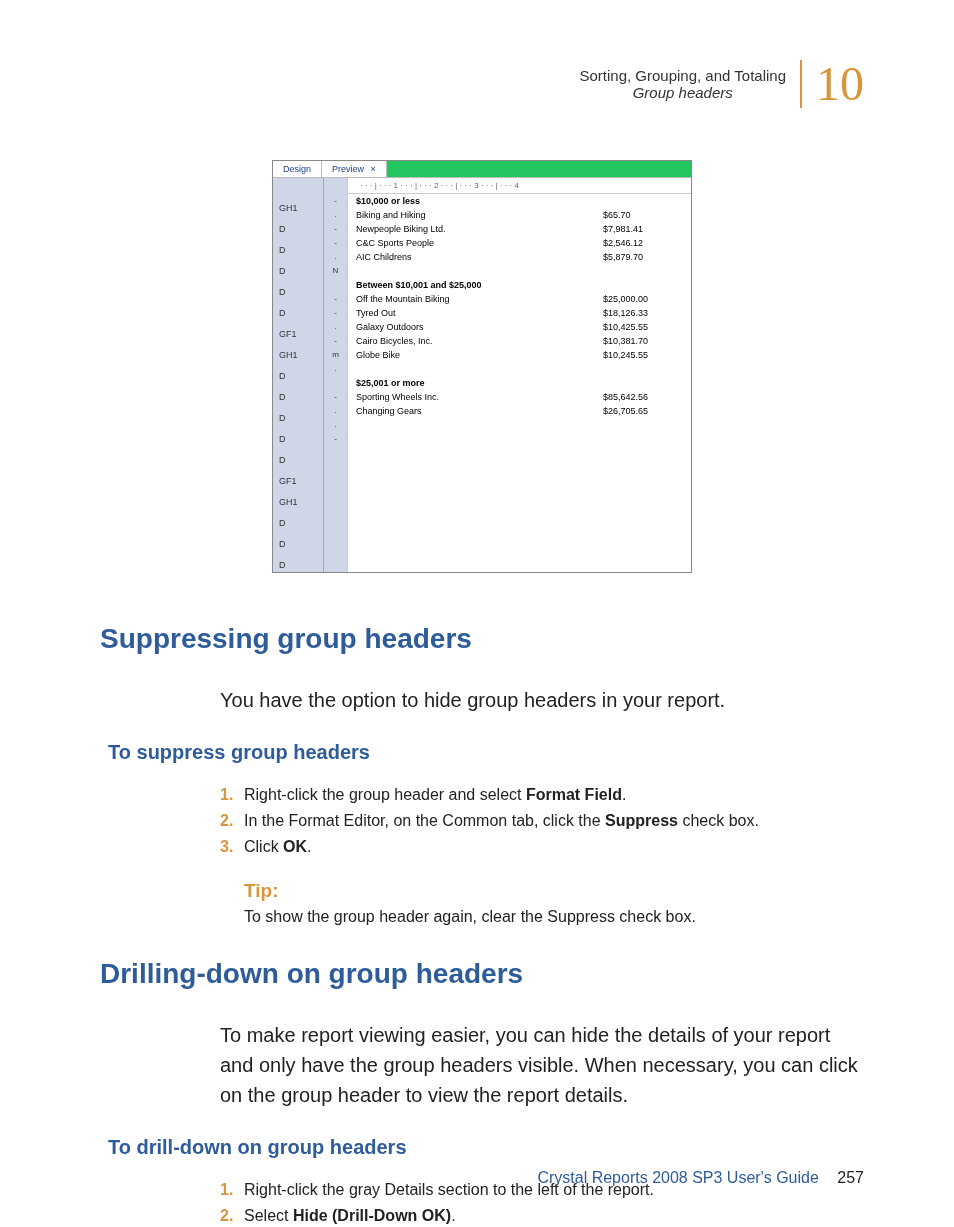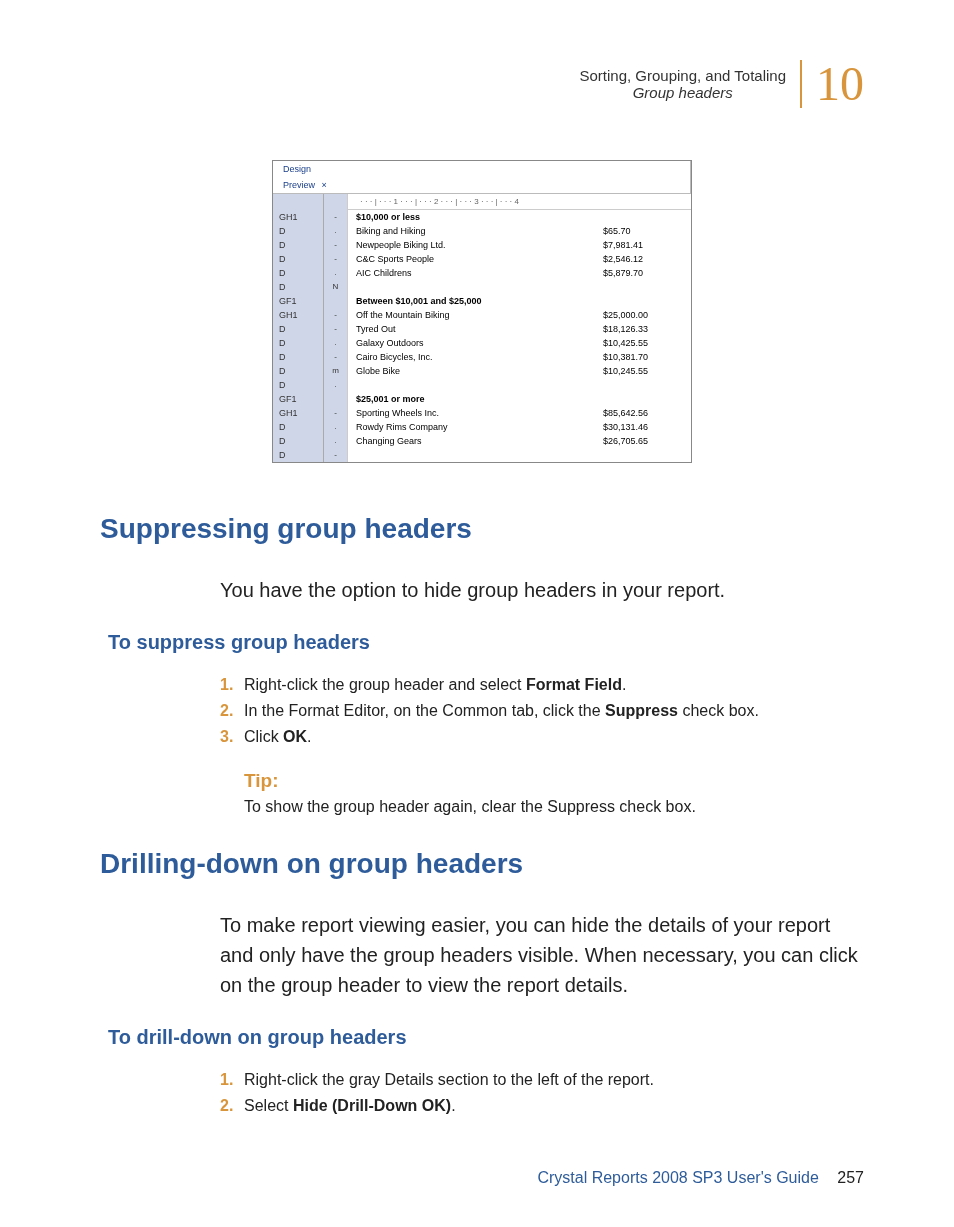--- a/index.html
+++ b/index.html
@@ -5,24 +5,24 @@
   * { box-sizing: border-box; margin: 0; padding: 0; }
   body { font-family: Arial, Helvetica, sans-serif; background: #fff; width: 954px; height: 1227px; position: relative; }
   .page { padding: 60px 90px 40px 100px; position: relative; height: 100%; }
   .header { position: absolute; top: 60px; right: 90px; text-align: center; }
   .header-line1 { font-size: 15px; color: #333; }
   .header-line2 { font-size: 15px; font-style: italic; color: #333; }
   .header-row { display: flex; align-items: center; justify-content: flex-end; gap: 8px; }
   .chapter-num { font-family: "Times New Roman", serif; font-size: 48px; color: #d8953b; line-height: 1; border-left: 2px solid #d8953b; padding-left: 14px; margin-left: 6px; }
 
   .screenshot { margin: 100px auto 50px auto; width: 420px; border: 1px solid #888; background: #fff; font-size: 9px; font-family: Tahoma, Arial, sans-serif; }
-  .ss-tabs { display: flex; background: #ec4899; border-bottom: 1px solid #bbb; flex-direction: column; }
+  .ss-tabs { display: flex; background: #22c55e; border-bottom: 1px solid #bbb; }
   .ss-tab { padding: 3px 10px; color: #1a3f8b; background: #fff; border-right: 1px solid #bbb; }
   .ss-body { display: flex; }
-  .ss-col-left { width: 50px; background: #cfd6e8; display: flex; flex-direction: column; }
+  .ss-col-left { width: 50px; background: #cfd6e8; display: flex; flex-direction: column; gap: 7px; }
   .ss-row-label { height: 14px; line-height: 14px; padding-left: 6px; color: #333; border-bottom: 0; }
   .ss-col-mid { width: 24px; background: #cfd6e8; display: flex; flex-direction: column; border-left: 1px solid #aaa; }
   .ss-cell-mid { height: 14px; line-height: 14px; text-align: center; font-size: 8px; color: #333; }
   .ss-ruler { height: 16px; background: #fff; border-bottom: 1px solid #ccc; font-size: 8px; color: #666; padding-left: 8px; display: flex; align-items: center; }
   .ss-tick { margin-left: 4px; }
   .ss-content { flex: 1; border-left: 1px solid #ccc; }
   .ss-line { height: 14px; line-height: 14px; display: flex; padding-left: 8px; padding-right: 8px; }
   .ss-name { flex: 1; color: #000; }
   .ss-val { text-align: left; color: #000; min-width: 80px; }
   .ss-bold { font-weight: bold; }
@@ -156,24 +156,20 @@
           </div>
         <div class="ss-line"></div>
         <div class="ss-line">
             <span class="ss-name ss-bold">$25,001 or more</span>
           </div>
         <div class="ss-line">
             <span class="ss-name">Sporting Wheels Inc.</span>
             <span class="ss-val">$85,642.56</span>
           </div>
         <div class="ss-line">
-            <span class="ss-name">Rowdy Rims Company</span>
-            <span class="ss-val">$30,131.46</span>
-          </div>
-        <div class="ss-line">
             <span class="ss-name">Changing Gears</span>
             <span class="ss-val">$26,705.65</span>
           </div>
       </div>
     </div>
   </div>
 
   <div class="h1">Suppressing group headers</div>
   <div class="body-text">You have the option to hide group headers in your report.</div>
   <div class="h2">To suppress group headers</div>

